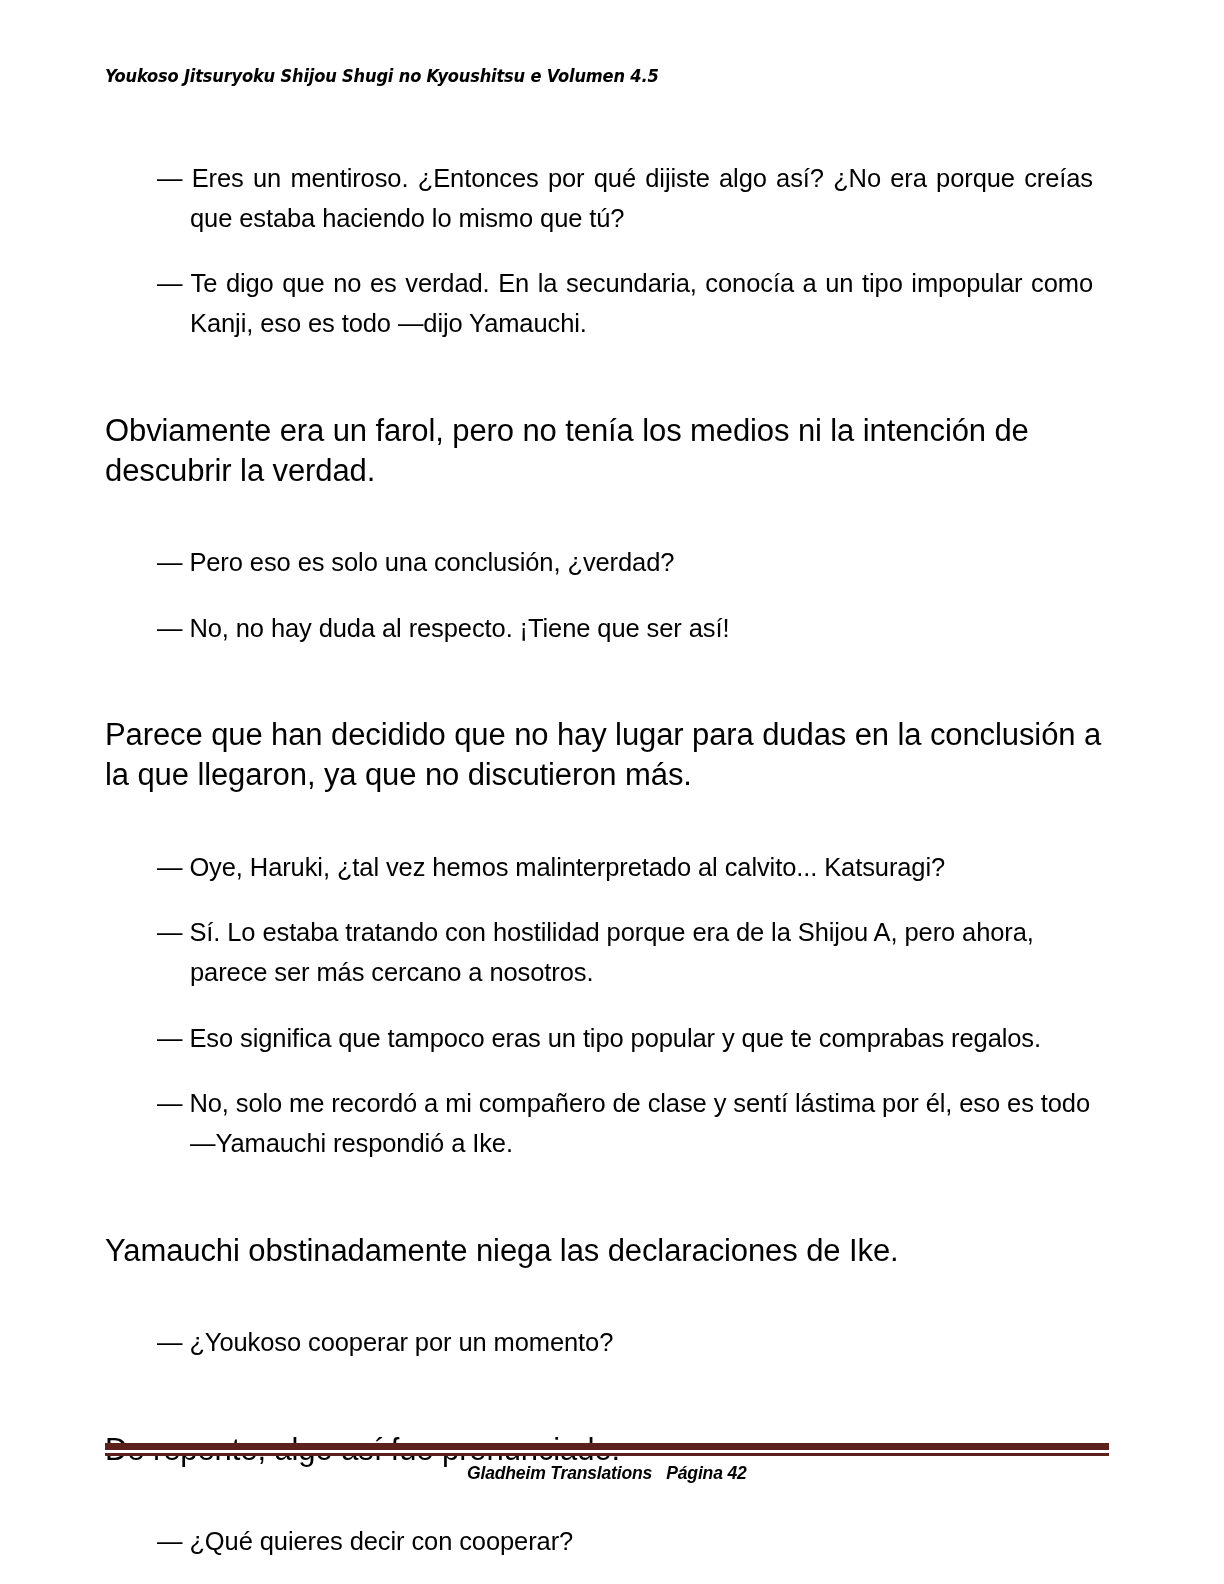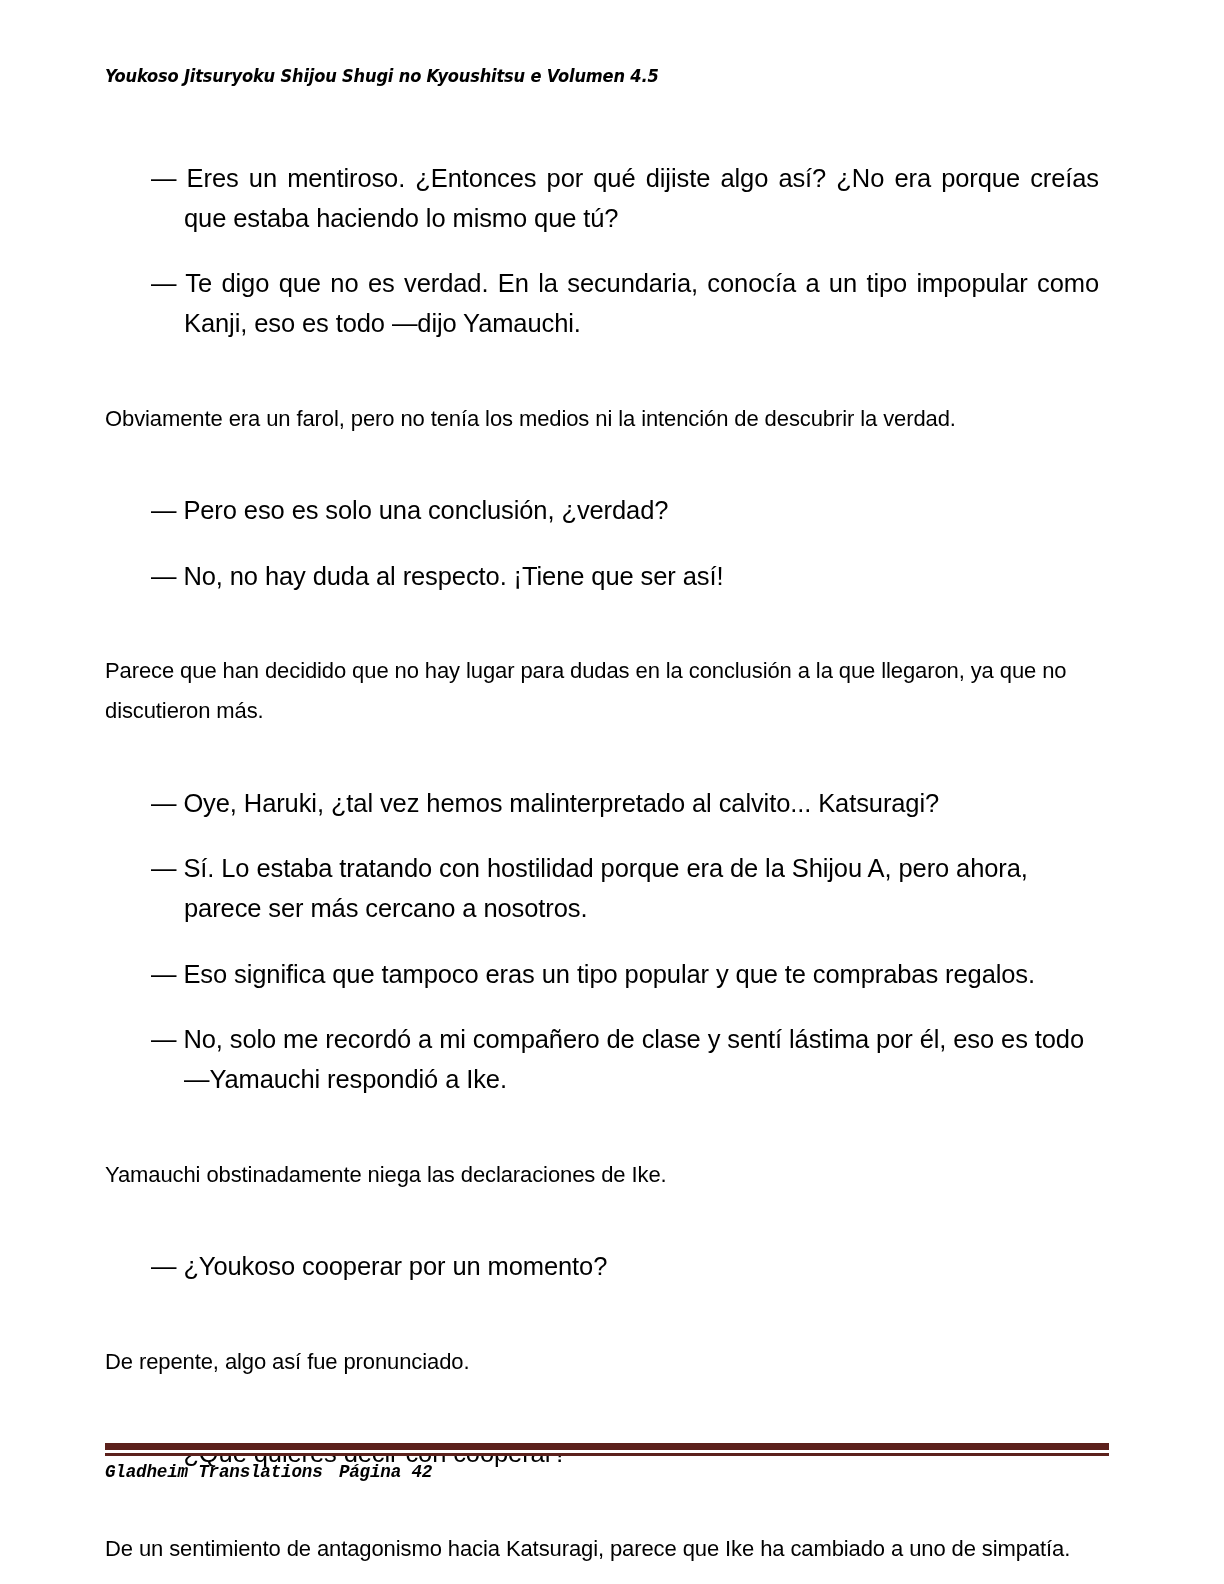--- a/index.html
+++ b/index.html
@@ -42,30 +42,30 @@
 
   
   .content {
     position: absolute;
     left: 105px;
     top: 132px;
     width: 1002px;
   }
 
   .para {
-    font-size: 22px;
+    font-size: 31px;
     line-height: 40px;
     text-align: left;
-    margin: 4px 0 0 0;
+    margin: 16px 0 0 0;
     letter-spacing: -0.1px;
   }
 
   
   .dialogue-block {
-    margin: 8px;
+    margin: 14px;
     padding-left: 38px;
   }
 
   .dialogue-line {
     font-size: 25.5px;
     line-height: 40px;
     padding-left: 33px;
     text-indent: -33px;
     letter-spacing: -0.1px;
     text-align: left;
@@ -96,23 +96,23 @@
     height: 3px;
     background: #5c211c;
   }
 
   .footer-row {
     position: absolute;
     left: 105px;
     top: 1462px;
     width: 1004px;
     display: flex;
-    justify-content: flex-start;
+    justify-content: center;
     align-items: baseline;
-    font-family: Liberation Mono, monospace;
+    font-family: Liberation Sans, sans-serif;
     font-style: italic;
     font-weight: bold;
     font-size: 18.5px;
     letter-spacing: -0.2px;
   }
   .footer-left { transform: scaleX(0.95); transform-origin: left center; }
   .footer-right { transform: scaleX(0.95); transform-origin: right center; }
 </style>
 </head>
 <body>

